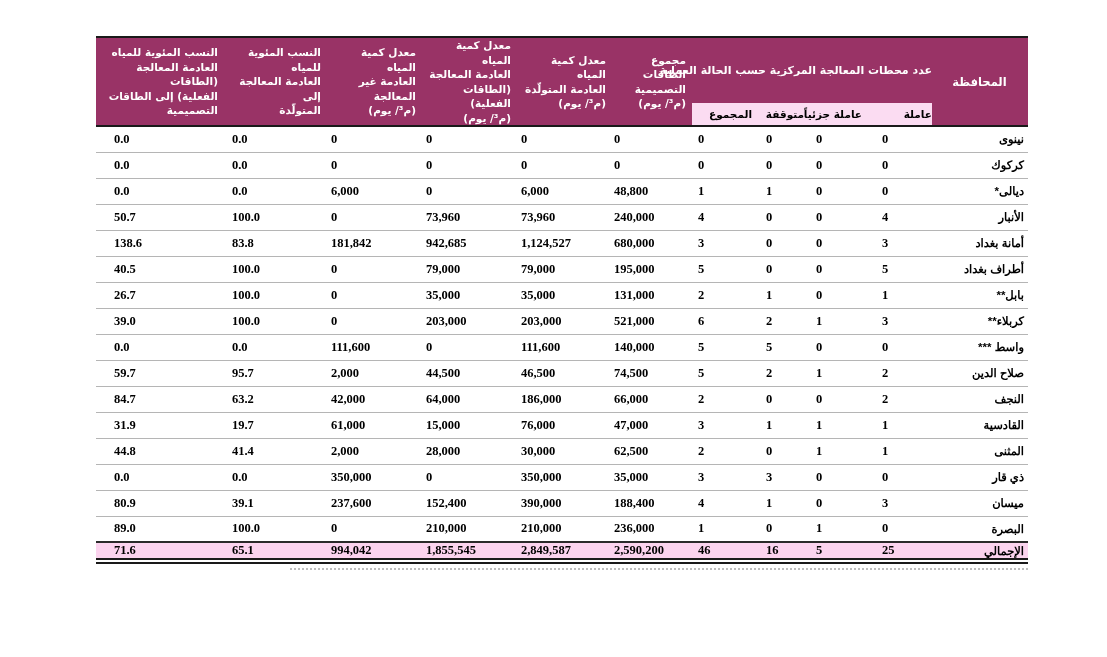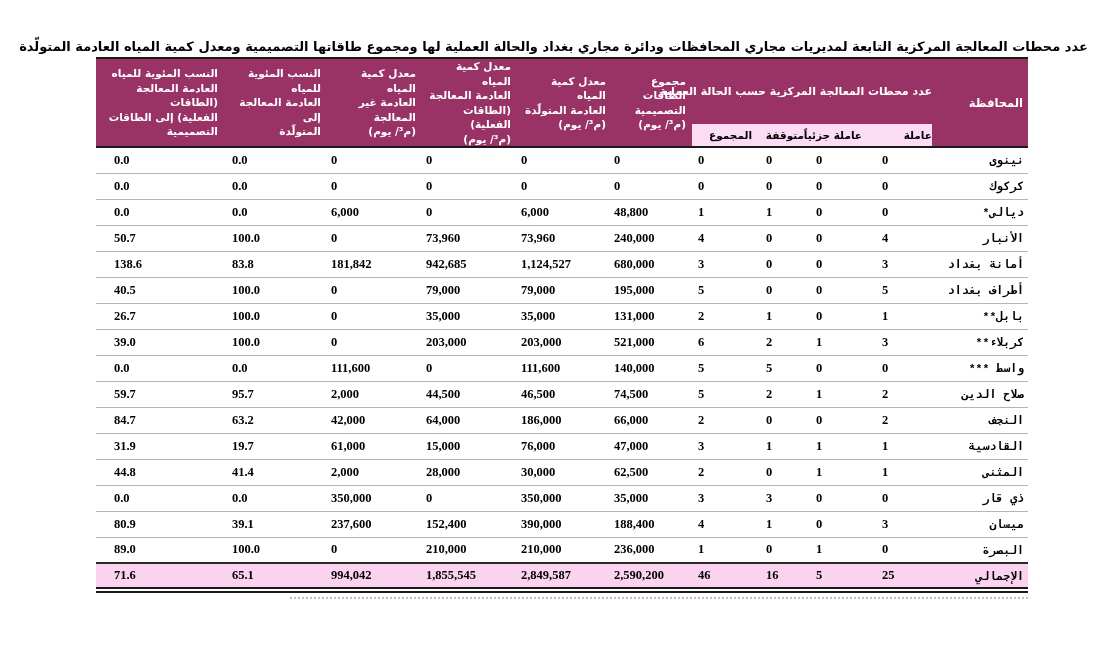--- a/index.html
+++ b/index.html
@@ -41,21 +41,21 @@
   col.w-pctgen{width:103px;} col.w-pctdes{width:128px;}
 
   thead th {
     background:#993366;
     color:#fff;
     font-weight:bold;
     vertical-align:middle;
   }
   thead tr.head-top { height:62px; }
   thead tr.subhead { height:22px; }
-  th.gov-h { text-align:right; padding-left:4px; padding-right:5px; font-size:11.5px; }
+  th.gov-h { text-align:center; padding-left:4px; padding-right:5px; font-size:11.5px; }
   th.group-h { text-align:center; font-size:11px; white-space:nowrap; border-bottom:0; }
   th.wrap-h {
     white-space:pre-line;
     font-size:10.5px;
     line-height:14.5px;
     text-align:right;
     padding-left:6px; padding-right:6px;
   }
   thead tr.subhead th {
     background:#fbdcf2;
@@ -70,21 +70,21 @@
   tbody td, tfoot td {
     height:26px;
     font-size:12px;
     font-weight:bold;
     vertical-align:middle;
   }
   tbody tr { border-bottom:1px solid #b5b5b5; }
   td.gov {
     text-align:right;
     padding-left:2px; padding-right:4px;
-    font-family:Liberation Mono, monospace;
+    font-family:Liberation Sans, sans-serif;
     font-size:11.5px;
   }
   td.num {
     font-family:"Liberation Serif", serif;
     text-align:left;
     direction:ltr;
     font-size:12.5px;
   }
   
   td.c-working     { padding-right:0; padding-left:20px; }
@@ -96,40 +96,39 @@
   td.c-treated     { padding-left:4px; }
   td.c-untreated   { padding-left:4px; }
   td.c-pct_treated_to_generated { padding-left:8px; }
   td.c-pct_actual_to_design     { padding-left:18px; }
 
   tfoot tr.total-row {
     background:#fbd3ee;
     border-top:2px solid #2a2a2a;
     border-bottom:2px solid #1a1a1a;
   }
-  tfoot td { height:25px; }
+  tfoot td { height:17px; }
   .bottom-rule {
     margin:2px 79px 0 96px;
     height:0;
     border-top:2px solid #1a1a1a;
   }
   .clipped-footnote {
     margin:4px 79px 0 290px;
     height:3px;
     border-top:2px dotted #8a8a8a;
     opacity:.55;
   }
 </style>
 </head>
 <body>
 
 <div class="page">
 
   <div class="title">
-    <div>عدد محطات المعالجة المركزية التابعة لمديريات مجاري المحافظات ودائرة مجاري بغداد والحالة العملية لها ومجموع طاقاتها التصميمية ومعدل كمية المياه العادمة المتولّدة</div>
   </div>
 
 
   <table class="data-table">
     <colgroup>
       <col class="w-gov">
         <col class="w-working">
         <col class="w-partial">
         <col class="w-stopped">
       <col class="w-total">

